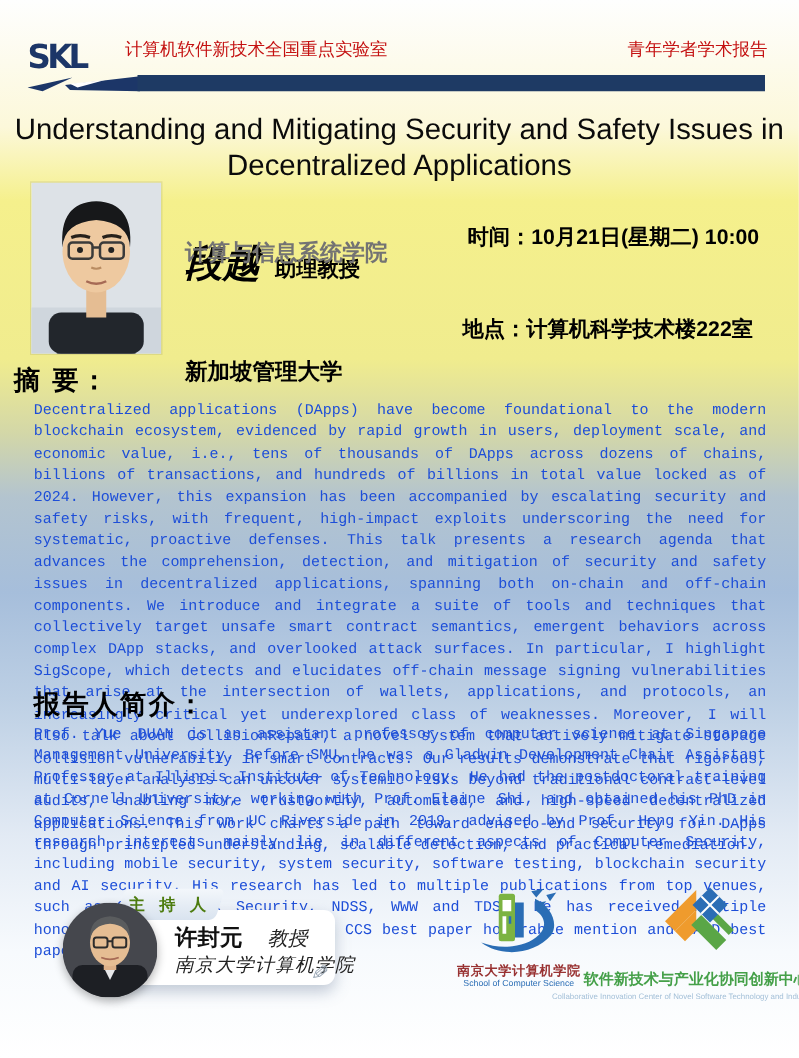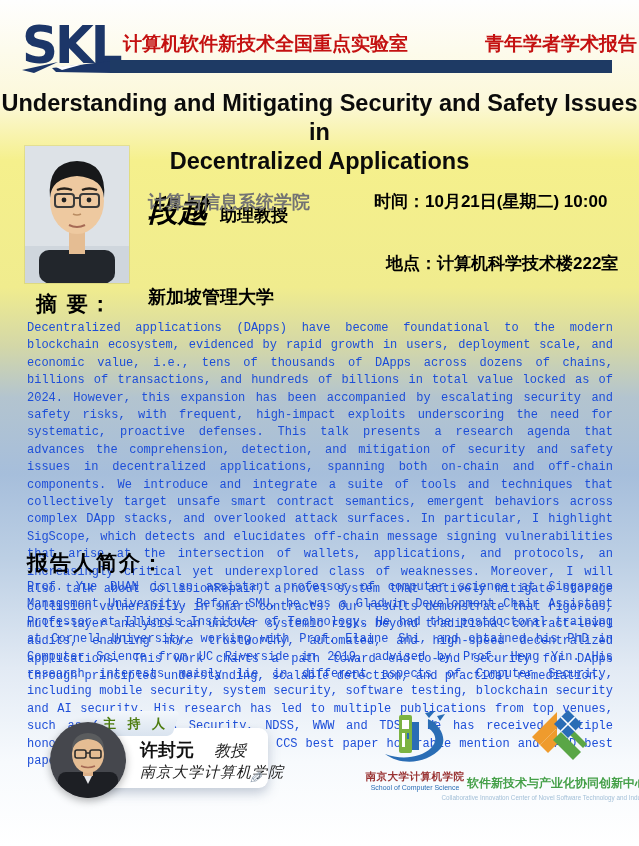--- a/index.html
+++ b/index.html
@@ -6,45 +6,45 @@
   body{width:639px;height:846px;position:relative;overflow:hidden;
        font-family:"Liberation Sans",sans-serif;
        background:linear-gradient(180deg,
          #fefefe 0%, #fcf8da 12%, #f5f08c 19%, #f0ec8e 34%,
          #d3d7a8 41%, #b3c4cf 47%, #a6bedb 56%, #bccfe4 66%,
          #e2eaf4 79%, #f7fafd 90%, #ffffff 100%);}
   .abs{position:absolute;}
 
   
   .skl-logo{left:22px;top:28px;width:90px;height:46px;color:#1c3668;}
-  .skl-text{font-weight:900;font-size:50px;letter-spacing:-3px;line-height:36px;
+  .skl-text{font-weight:900;font-size:26px;letter-spacing:-3px;line-height:36px;
             font-family:"DejaVu Sans",sans-serif;transform:scaleY(1.02);}
-  .hdr-title{left:123px;top:31px;width:514px;display:flex;justify-content:space-between;
-             font-size:19px;font-weight:700;color:#c41111;white-space:nowrap;}
+  .hdr-title{left:100px;top:31px;width:514px;display:flex;justify-content:space-between;
+             font-size:14px;font-weight:400;color:#c41111;white-space:nowrap;}
   .hdr-bar{left:110px;top:60px;width:502px;height:13px;background:#1e3a64;}
 
   
   .talk-title{left:0;top:89px;width:639px;text-align:center;color:#0b0b0b;
-              font-size:23.5px;line-height:29px;font-weight:700;}
+              font-size:23.5px;line-height:29px;font-weight:400;}
 
   
   .photo{left:25px;top:146px;width:104px;height:137px;box-shadow:0 0 0 1px rgba(0,0,0,.08);}
   .name-row{left:148px;top:147px;display:flex;align-items:baseline;gap:12px;}
   .sp-name{font-family:"DejaVu Serif",serif;font-style:italic;font-weight:700;
            font-size:30px;color:#000;margin-top:44px;}
   .sp-title{font-size:17px;font-weight:700;color:#000;margin-top:44px;}
   .sp-dept{left:148px;top:190px;font-size:18px;font-weight:700;color:#737373;}
   .sp-univ{left:148px;top:252px;font-size:18px;font-weight:700;color:#000;margin-top:33px;}
   .info-line{font-size:17px;font-weight:700;color:#000;white-space:nowrap;}
-  .info-time{left:374px;top:190px;}
-  .info-place{left:386px;top:252px;}
+  .info-time{left:374px;top:178px;}
+  .info-place{left:370px;top:252px;}
 
   
   .sec-head{font-size:21px;font-weight:700;color:#000;letter-spacing:2px;}
-  .abstract-head{left:36px;top:290px;}
+  .abstract-head{left:11px;top:290px;}
   .para{font-family:Liberation Mono, monospace;font-size:12px;line-height:17.4px;
         text-align:justify;color:#1d4ed8;}
   .abstract-body{left:27px;top:320px;width:586px;}
   .bio-head{left:27px;top:549px;}
   .bio-body{left:27px;top:579px;width:586px;}
 
   
   .host-box{left:86px;top:728px;width:182px;height:60px;background:#fff;border-radius:9px;
             box-shadow:0 5px 12px rgba(90,110,140,.35);}
   .host-tab{left:96px;top:711px;width:80px;height:25px;}

